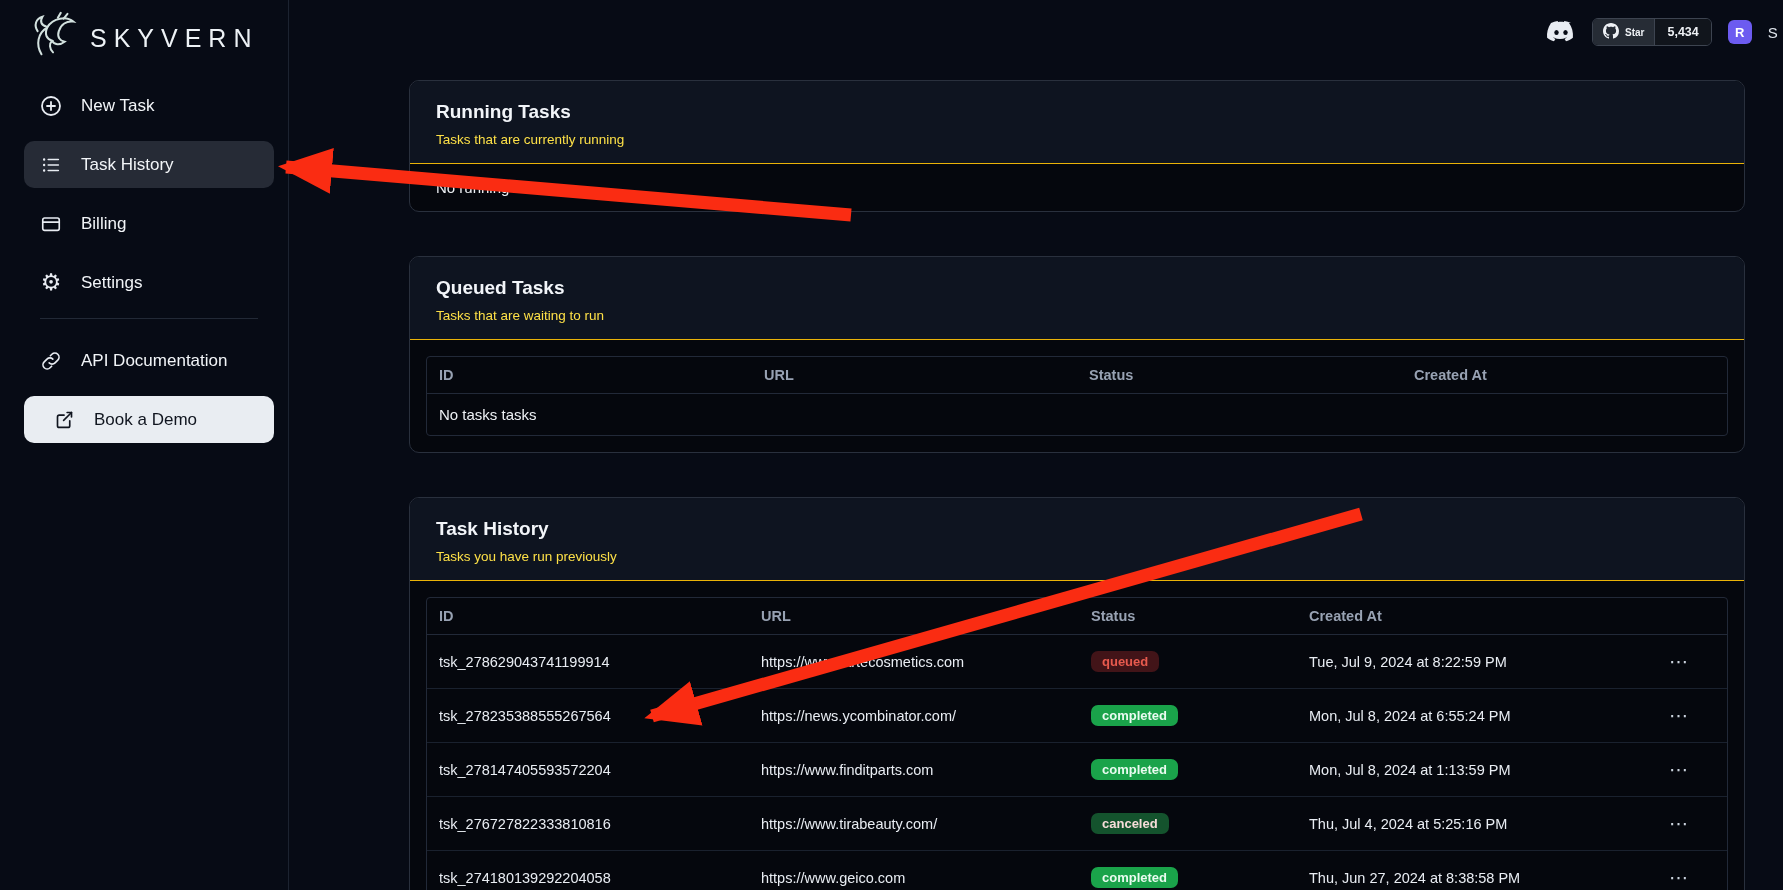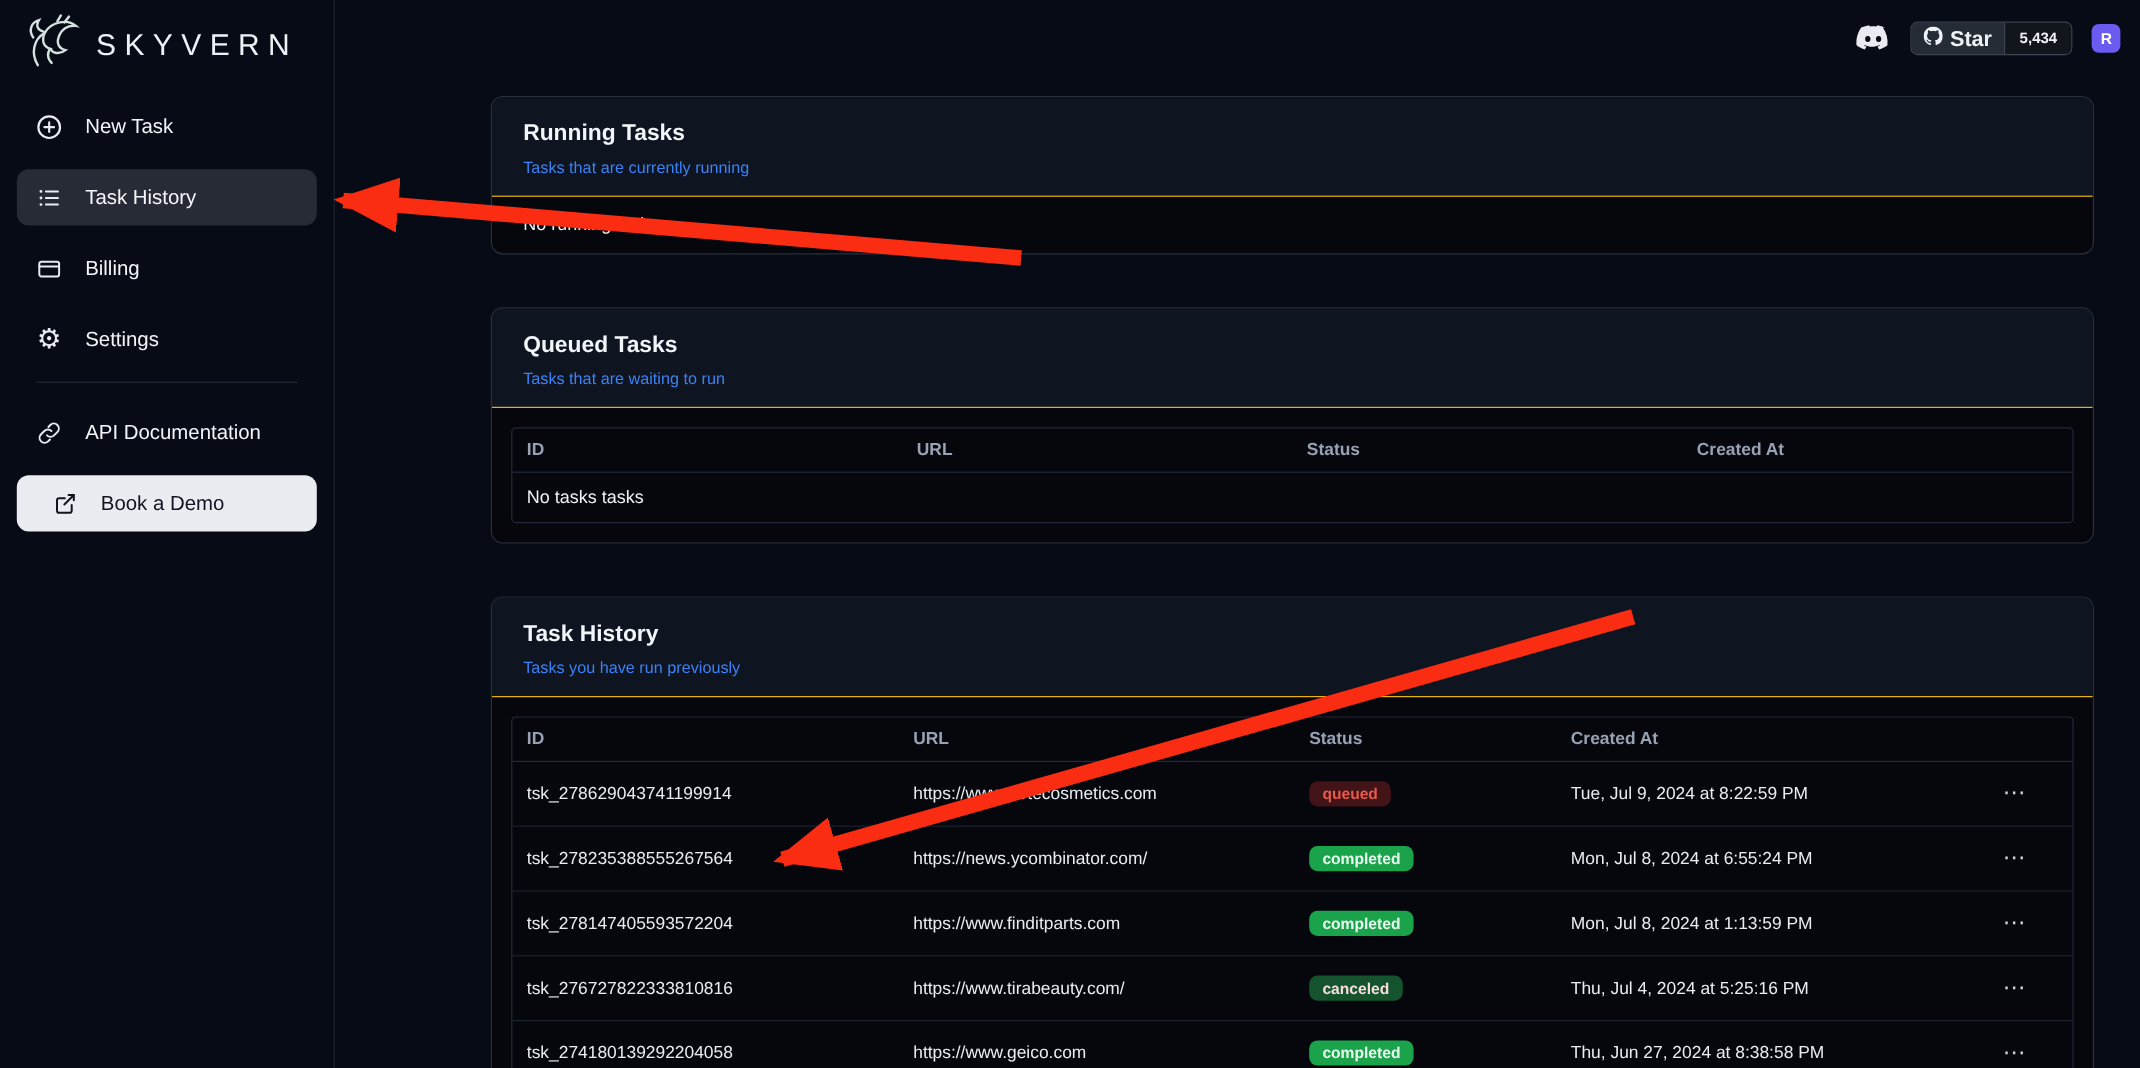--- a/index.html
+++ b/index.html
@@ -6,51 +6,51 @@
   html,body { width:1783px; height:890px; overflow:hidden; }
   body {
     position:relative;
     background:#070b15;
     color:#e9edf3;
     font-family:"Liberation Sans","DejaVu Sans",sans-serif;
   }
 
   
   .sidebar {
-    position:absolute; left:0; top:0; bottom:0; width:279px;
+    position:absolute; left:10px; top:0; bottom:0; width:279px;
     background:#070b15; border-right:1px solid #1c2330; z-index:5;
   }
   .brand { display:flex; align-items:center; gap:10px; height:72px; padding:10px 18px 6px; }
   .brand-name { font-size:25px; letter-spacing:7px; color:#edf2f6; font-weight:400; }
   .nav { padding:10px 14px 0; }
   .nav-item {
     display:flex; align-items:center; gap:18px; height:47px; padding:0 15px;
     border-radius:10px; font-size:17px; color:#f2f5f8; cursor:pointer; margin-bottom:12px;
   }
   .nav-item.active { background:#262b36; }
   .nav-item.cta { background:#e9edf2; color:#10151f;padding-left:28px; }
   .nav-icon { width:24px; height:24px; display:flex; align-items:center; justify-content:center; flex:none; }
   .gear-glyph { font-size:23px; line-height:1; color:#e8ecf2; }
   .sidebar-divider { border:0; border-top:1px solid #222936; margin:8px 16px 18px; }
 
   
   .topbar { position:absolute; top:18px; left:1546px; display:flex; align-items:center; gap:16px; z-index:5; }
   .icon-btn { background:none; border:none; cursor:pointer; display:flex; align-items:center; }
   .gh-widget { display:flex; height:28px; border:1px solid #3d4450; border-radius:6px; overflow:hidden; cursor:pointer; }
-  .gh-star { display:flex; align-items:center; gap:6px; padding:0 10px; background:#262c35; font-size:18px; font-weight:700; color:#eef1f5; }
+  .gh-star { display:flex; align-items:center; gap:6px; padding:0 10px; background:#262c35; font-size:10px; font-weight:700; color:#eef1f5; }
   .gh-count { display:flex; align-items:center; padding:0 12px; background:#11151c; border-left:1px solid #3d4450; font-size:12.5px; font-weight:600; color:#eef1f5; }
   .avatar { width:24px; height:24px; border-radius:6px; background:#6c5bf0; color:#fff; font-size:13px; font-weight:700; display:flex; align-items:center; justify-content:center; cursor:pointer; }
   .user-partial { font-size:15px; color:#dfe5ec; white-space:nowrap; }
 
   
   .main { position:absolute; left:279px; top:0; right:0; bottom:0; padding:80px 38px 0 130px; overflow:hidden; }
   .card { background:#05070d; border:1px solid #29303d; border-radius:10px; overflow:hidden; margin-bottom:44px; }
   .card-header { background:#0e1420; border-bottom:1px solid #eab308; padding:20px 26px 16px; }
   .card-title { font-size:19px; font-weight:700; color:#f2f5f9; }
-  .card-subtitle { font-size:13.5px; color:#3b82f6; margin-top:9px; }
+  .card-subtitle { font-size:13.5px; color:#fde047; margin-top:9px; }
   .card-empty { padding:15px 26px; font-size:15px; color:#eef1f5; }
 
   .table-box { margin:16px; border:1px solid #222938; border-radius:4px; }
   .t-head, .t-row { display:grid; align-items:center; }
   .cols-even { grid-template-columns:repeat(4,1fr); }
   .cols-hist { grid-template-columns:322px 330px 218px 360px 72px; }
   .t-head { border-bottom:1px solid #222938; }
   .t-head > div { padding:10px 12px; font-size:14.5px; color:#98a2b3;font-weight:bold; }
   .t-row { border-bottom:1px solid #1a212e; cursor:pointer; }
   .t-row:last-child { border-bottom:0; }

